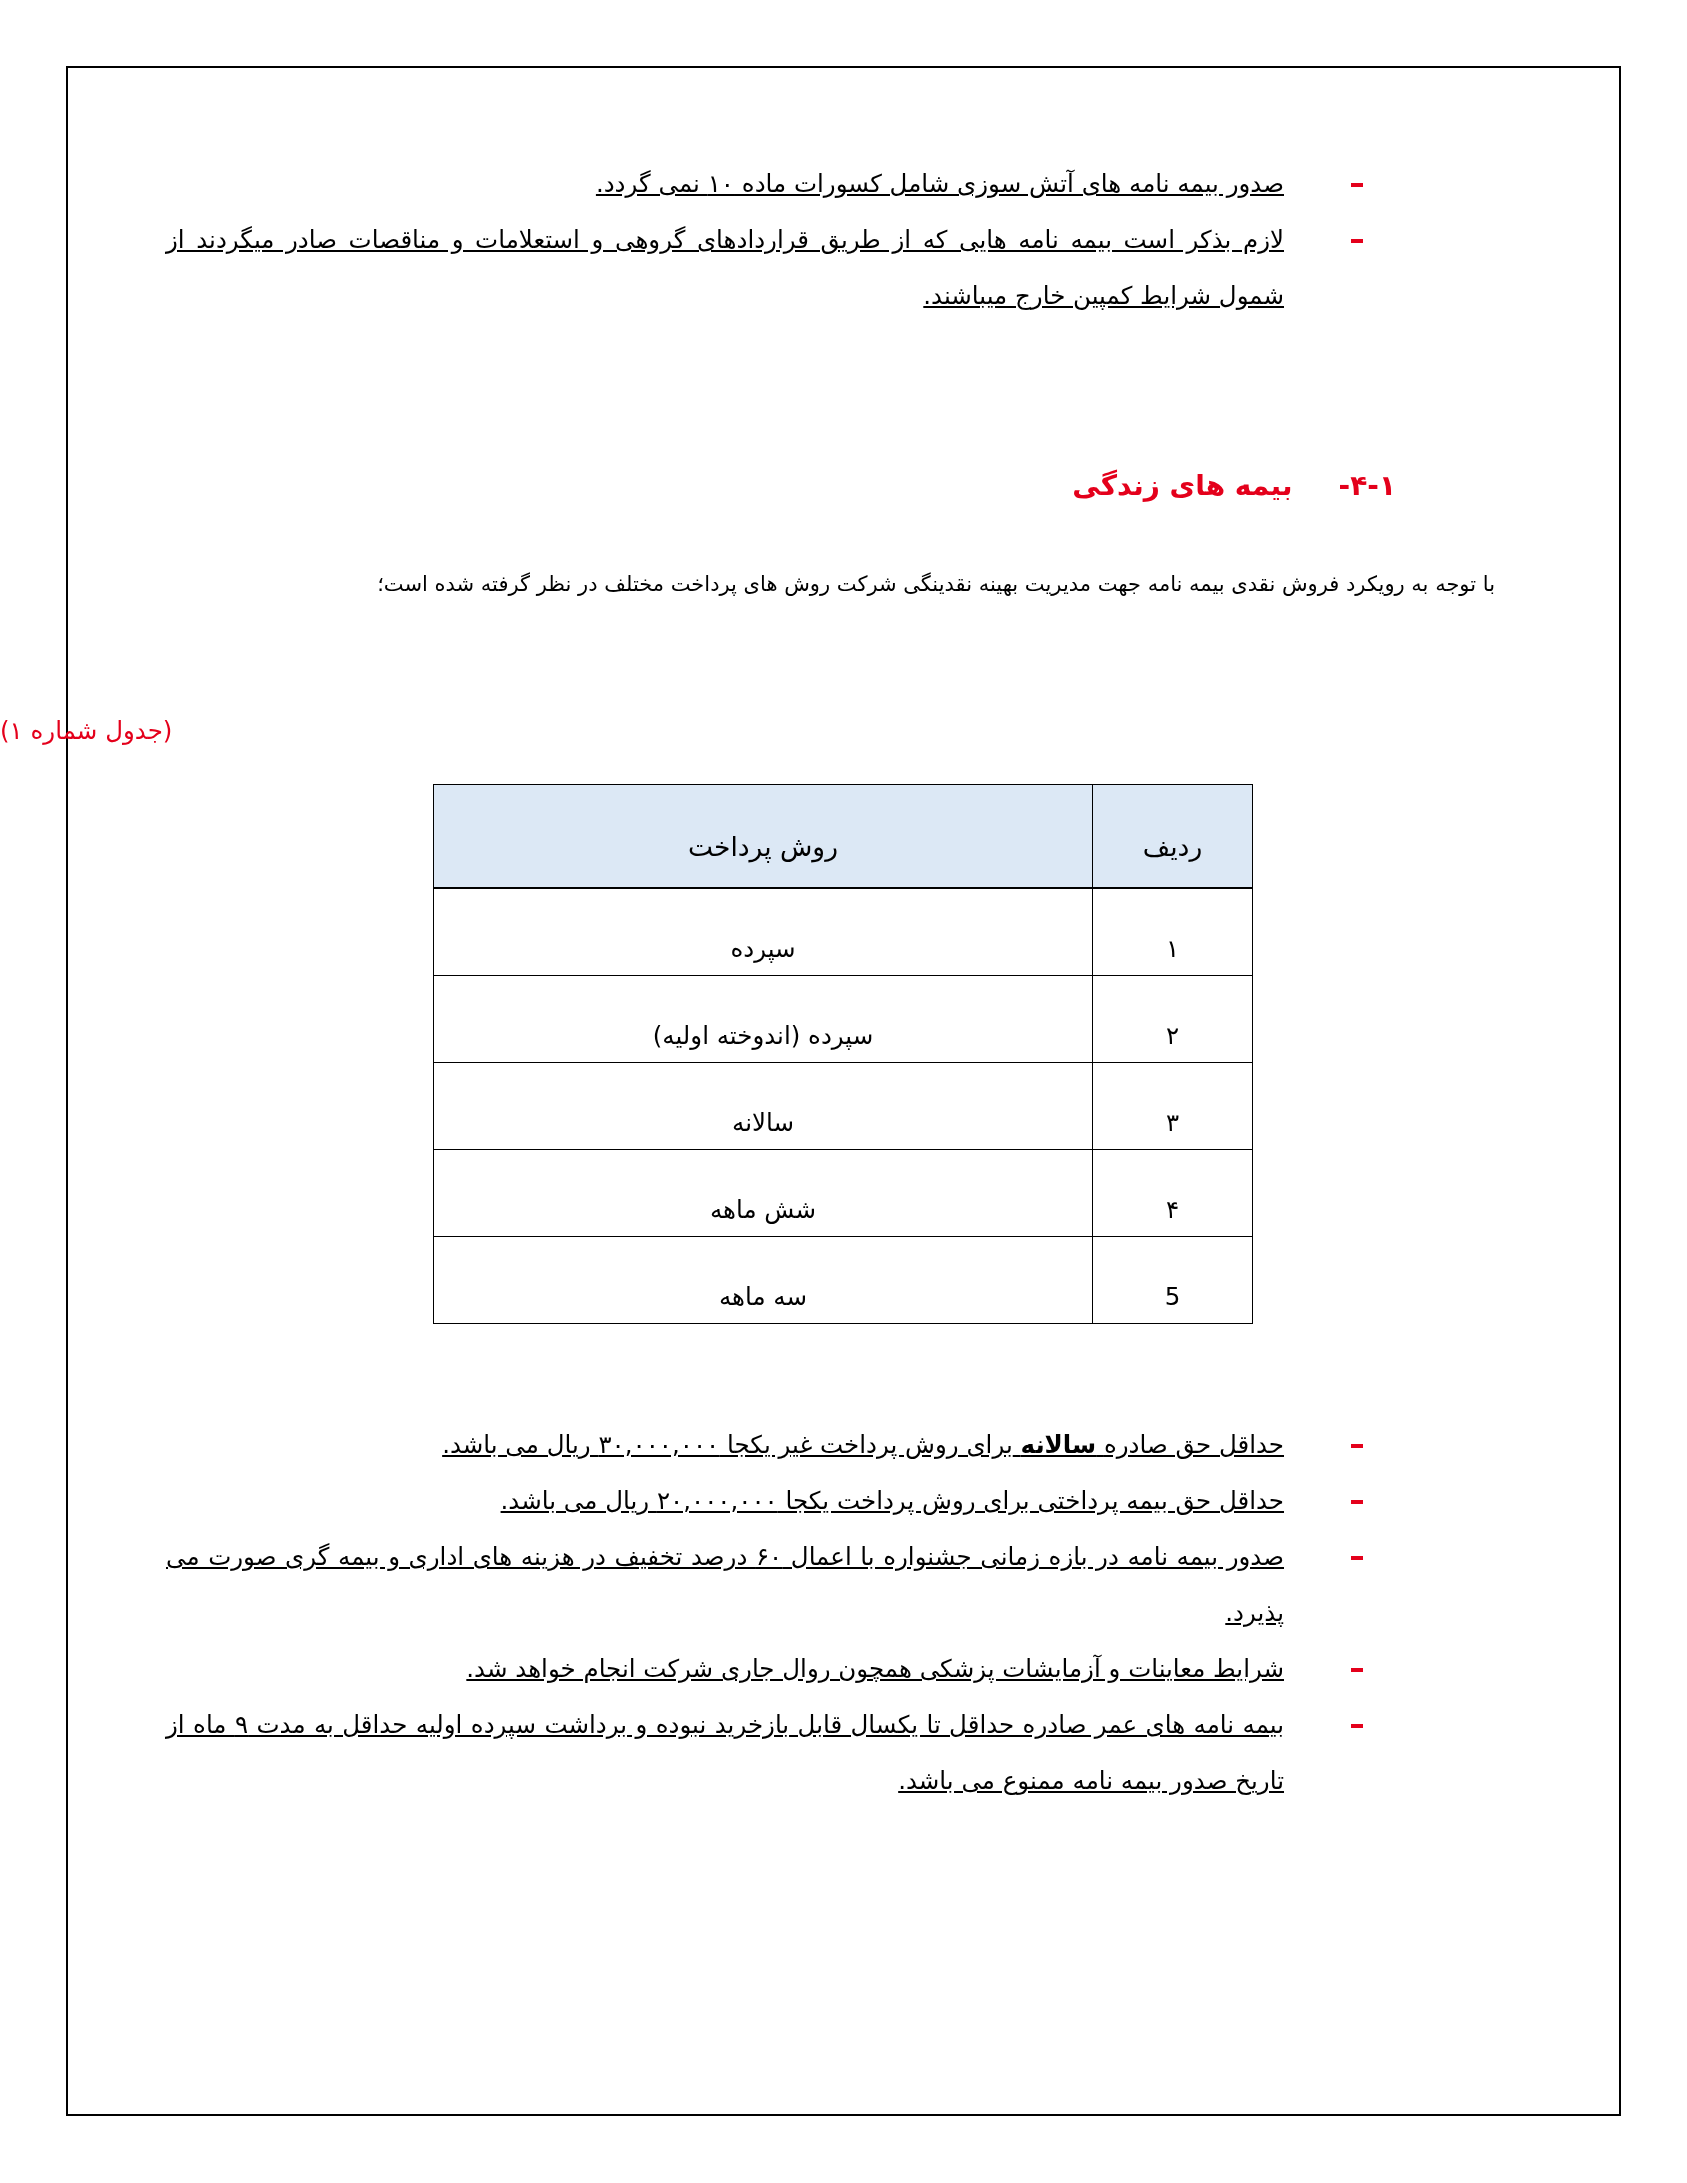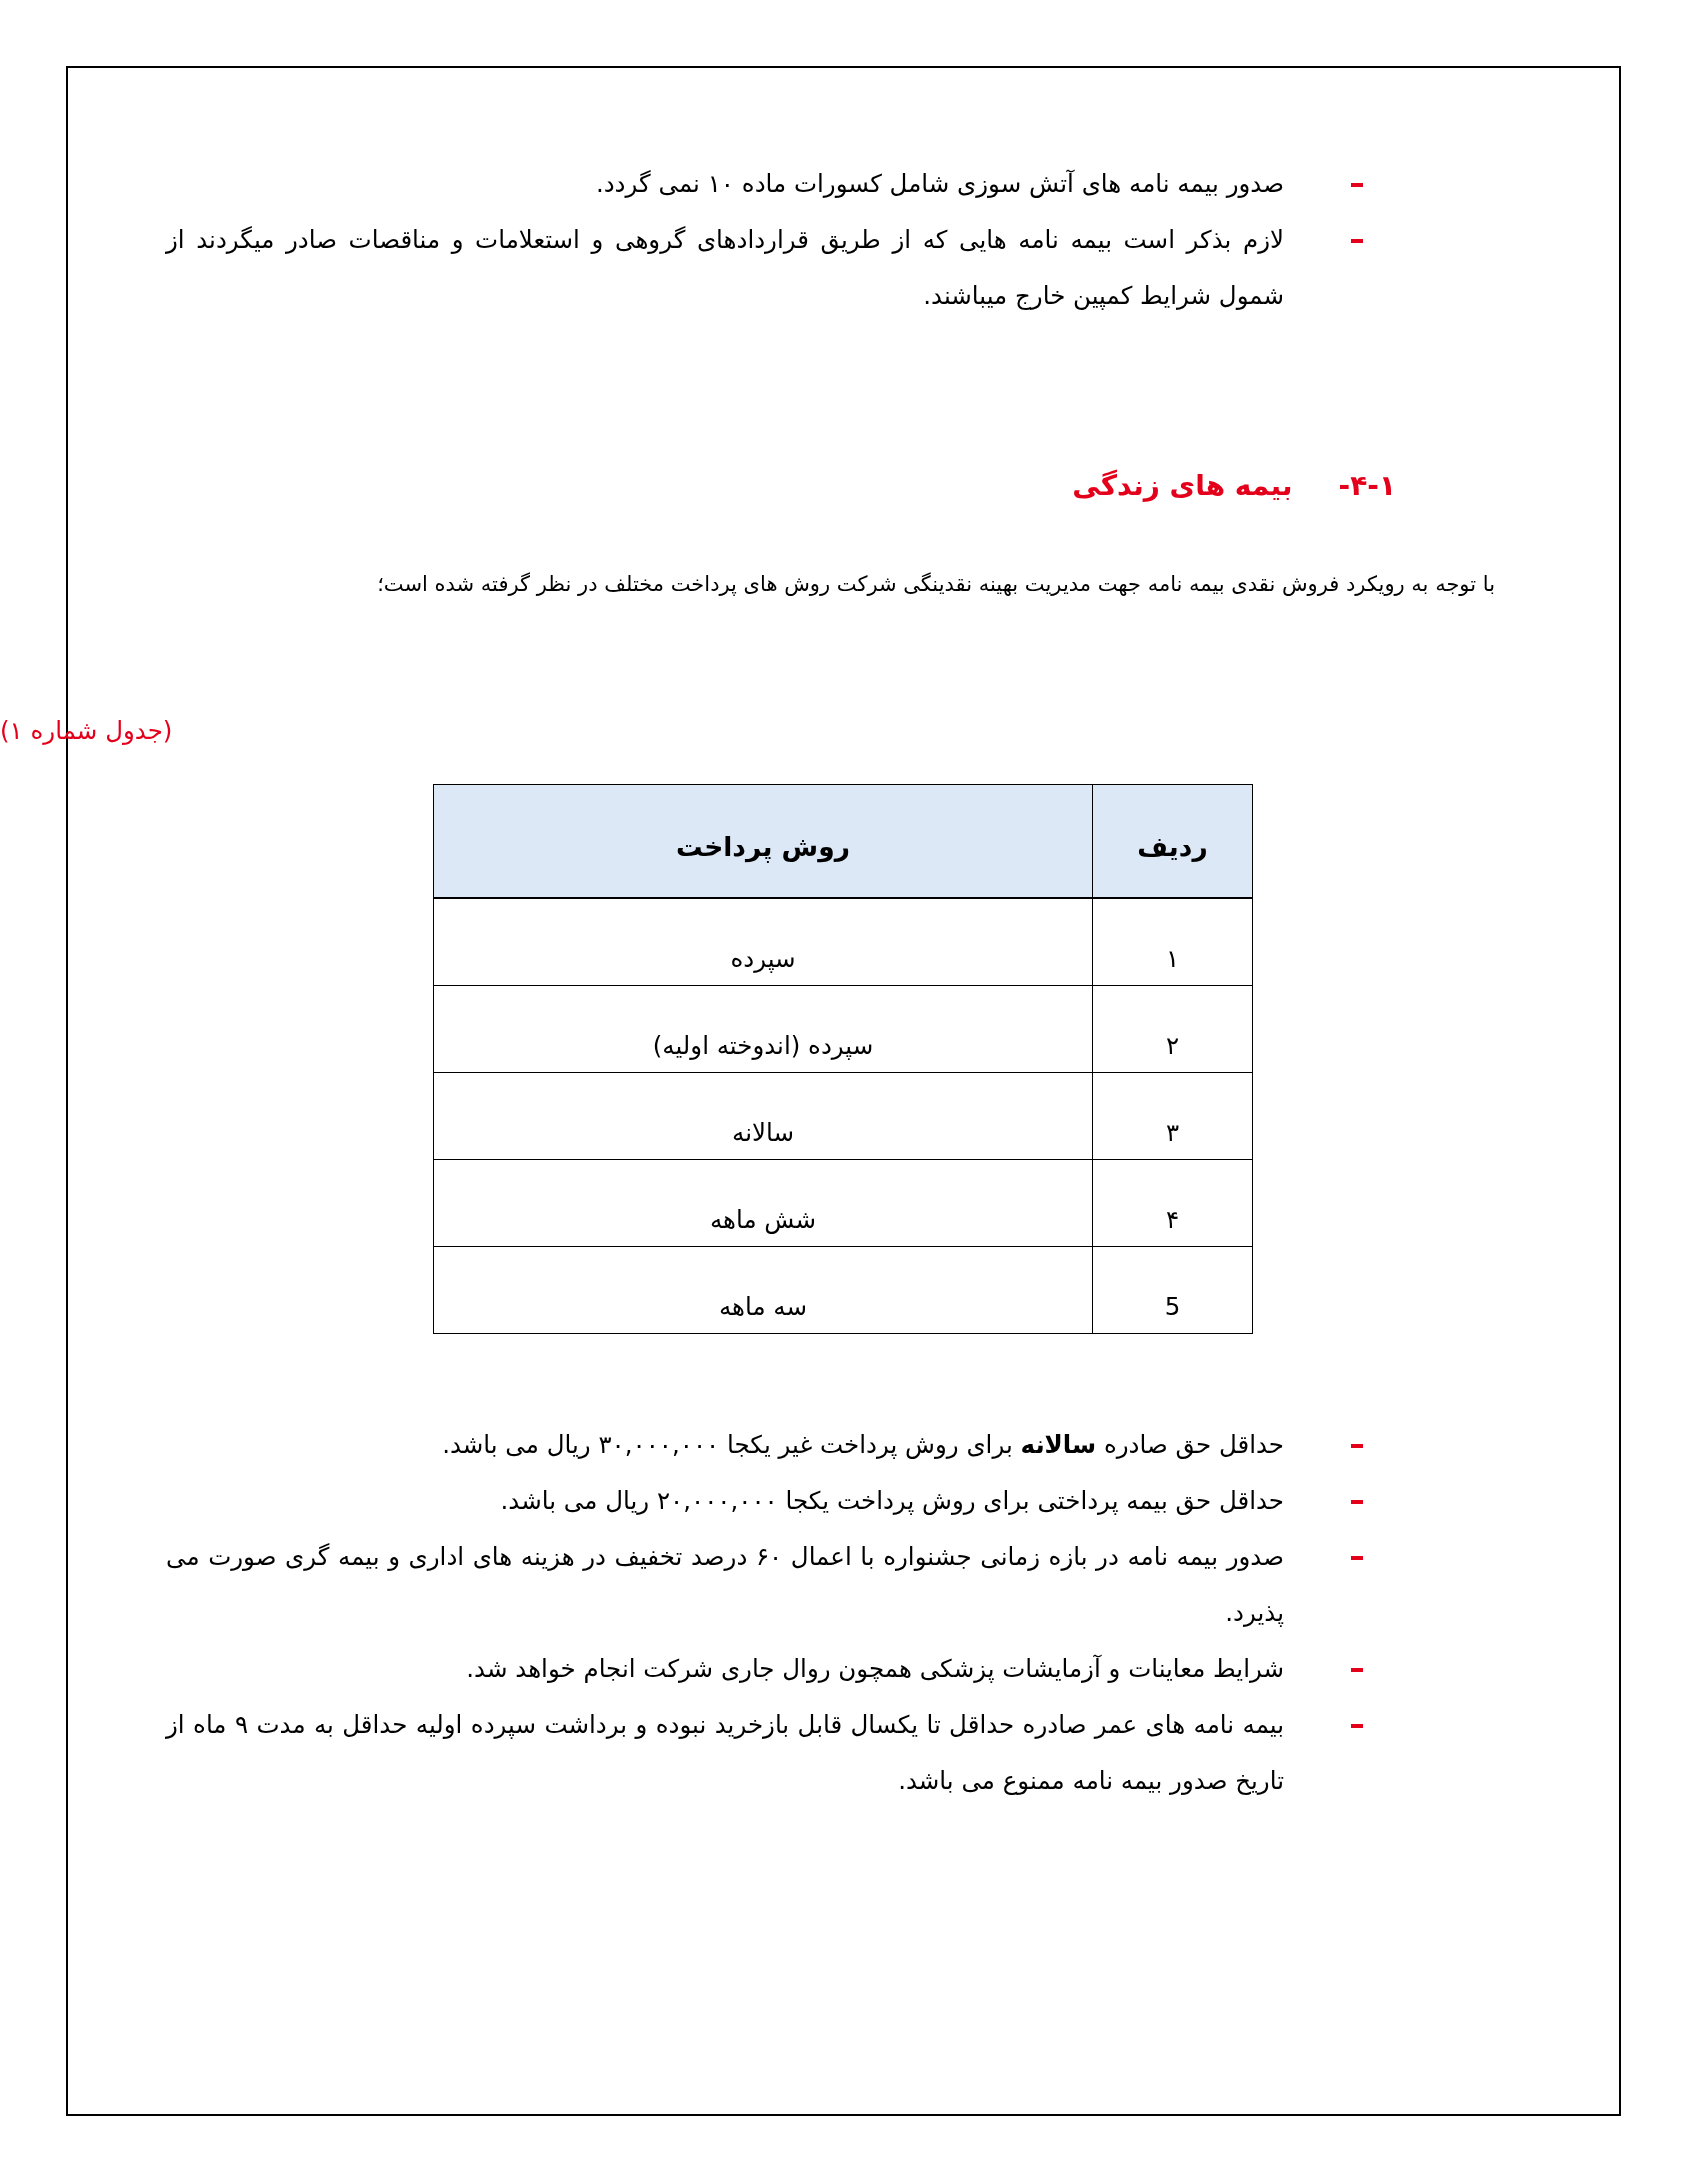--- a/index.html
+++ b/index.html
@@ -8,21 +8,21 @@
     font-family: "DejaVu Sans", "Liberation Sans", sans-serif;
     color: #000;
   }
   .page-frame {
     position: absolute; left: 66px; top: 66px;
     width: 1555px; height: 2050px;
     border: 2px solid #000; box-sizing: border-box;
   }
   .rtl { direction: rtl; unicode-bidi: embed; }
 
-  .bullet-list { position: absolute; right: 324px; width: 1197px; margin: 0; padding: 0; list-style: none; }
+  .bullet-list { position: absolute; right: 324px; width: 1197px; margin: 0; padding: 0; list-style: none; text-decoration: underline; }
   .bullet-item { position: relative; padding-right: 79px; font-size: 24.5px; line-height: 56px; text-align: justify; }
   .bullet-dash {
     position: absolute; right: 0; top: 26.5px; width: 12px; height: 4px; background: #e4001b;
   }
 
   #list-top { top: 156px; }
   #list-bottom { top: 1417px; }
 
   .section-heading {
     position: absolute; top: 466px; right: 291px;
@@ -40,22 +40,22 @@
 
   .payment-table {
     position: absolute; top: 784px; left: 433px; width: 820px;
     border-collapse: collapse; direction: rtl;
   }
   .payment-table th, .payment-table td {
     border: 1.3px solid #000; text-align: center; vertical-align: bottom;
     font-size: 24.5px; padding: 0 0 12px 0;
   }
   .payment-table thead th {
-    background: #dce8f5; font-weight: bold; height: 77px; font-size: 26.5px;
-    padding-bottom: 35px;
+    background: #dce8f5; font-weight: normal; height: 77px; font-size: 26.5px;
+    padding-bottom: 25px;
   }
   .payment-table tbody td { height: 74px; }
   .col-row { width: 159px; }
   .payment-table thead tr th { border-bottom: 2px solid #000; }
 
   b.inline-bold { font-weight: bold; }
 </style>
 </head>
 <body>
 

